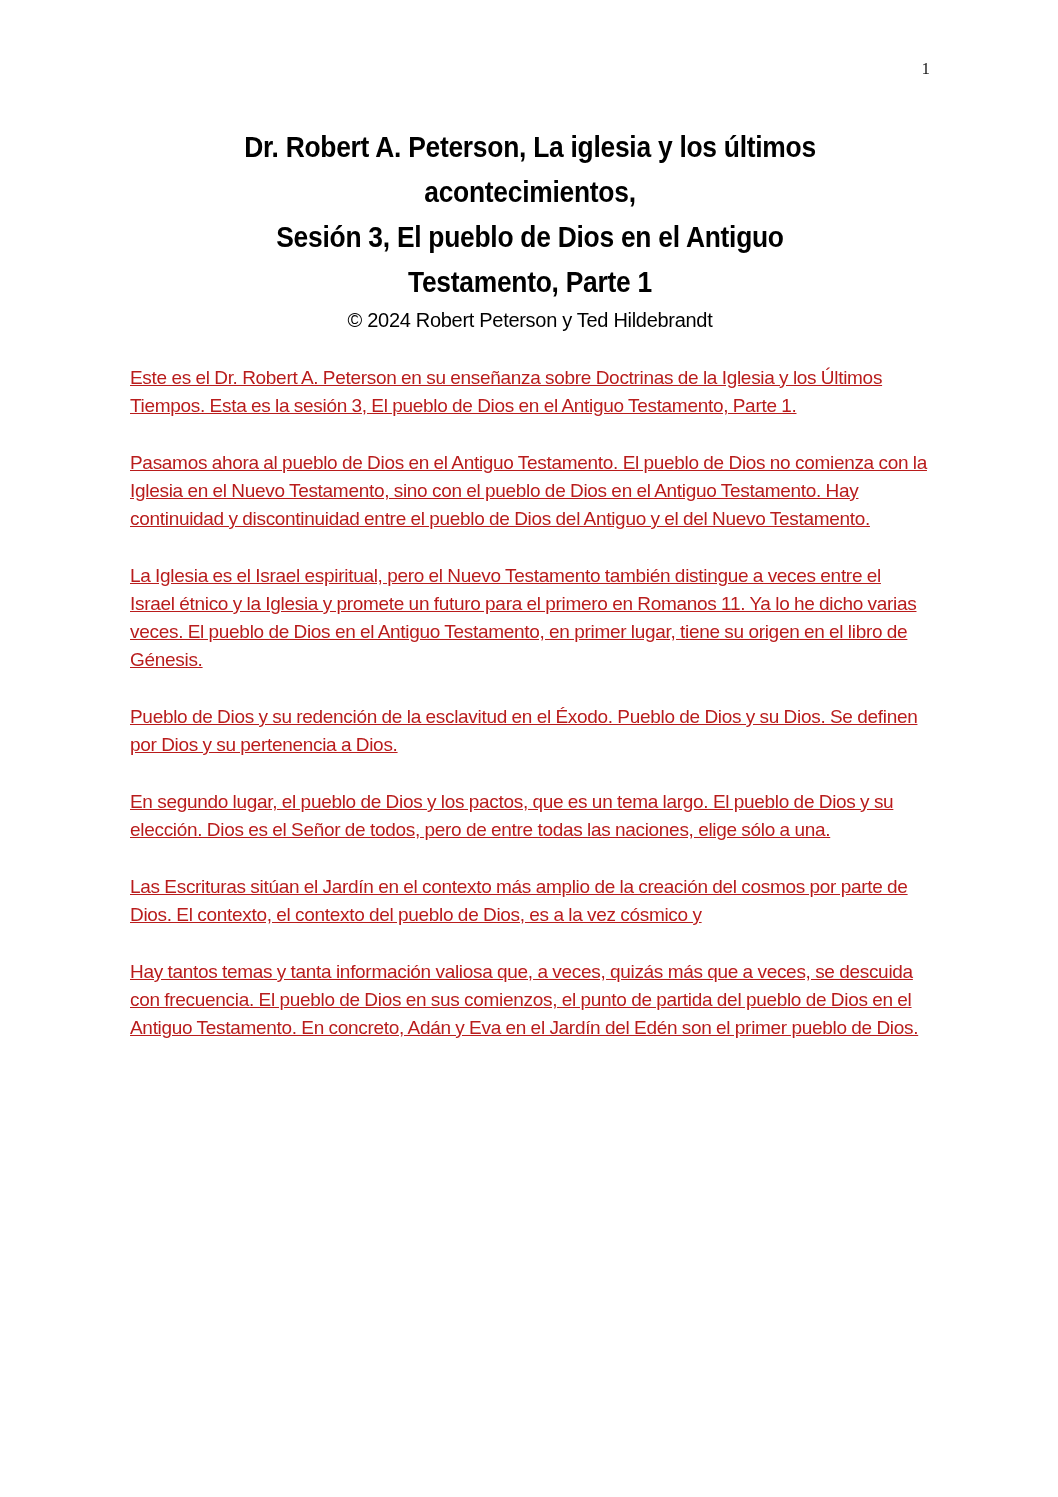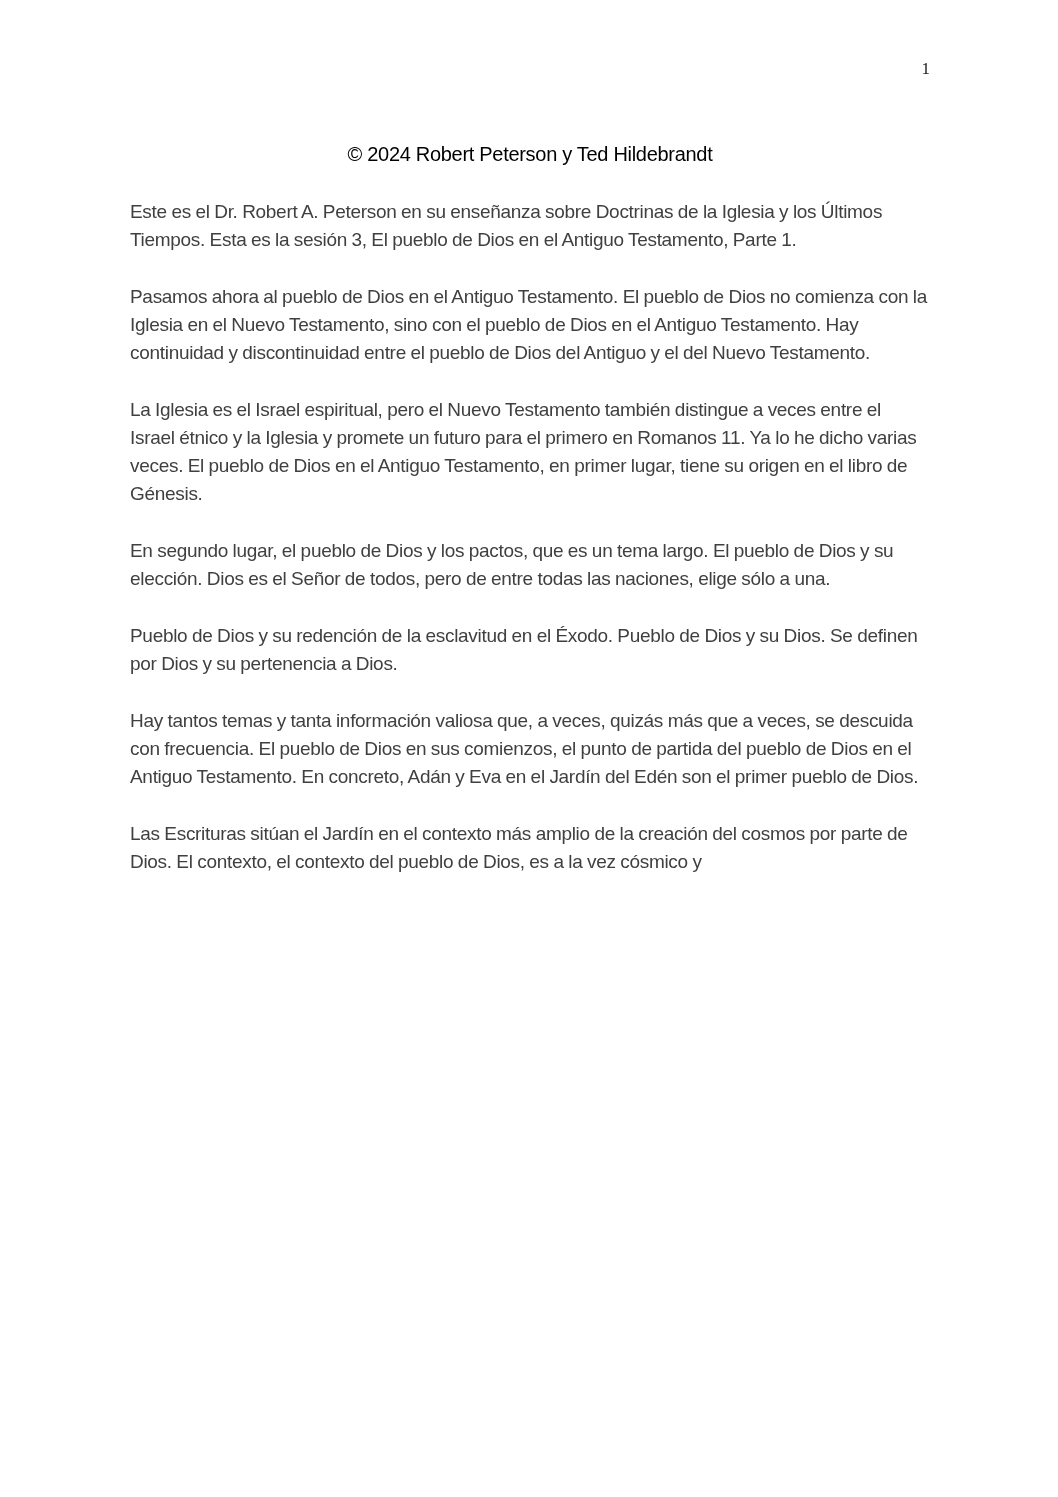--- a/index.html
+++ b/index.html
@@ -37,50 +37,57 @@
     white-space: nowrap;
     transform: scaleX(0.88);
     transform-origin: 50% 50%;
     letter-spacing: -0.3px;
     color: #000000;
   }
   .copyright {
     text-align: center;
     font-size: 20px;
     line-height: 29px;
-    margin: 16px 0 29px 0;
+    margin: 2px 0 29px 0;
     letter-spacing: -0.3px;
     color: #000000;
   }
   .content {
     width: 800px;
   }
   .content p {
     font-size: 19px;
     line-height: 28px;
     margin: 0 0 29px 0;
     letter-spacing: -0.3px;
     word-spacing: -0.4px;
     text-align: left;
-    color: #404040;
+    color: #b91c1c;
+    text-decoration: underline;
   }
 </style>
 </head>
 <body>
 
 <div class="page">
 
   <div class="page-number">1</div>
 
+  <div class="title-block">
+    <div class="title-line">Dr. Robert A. Peterson, La iglesia y los últimos</div>
+    <div class="title-line">acontecimientos,</div>
+    <div class="title-line">Sesión 3, El pueblo de Dios en el Antiguo</div>
+    <div class="title-line">Testamento, Parte 1</div>
+  </div>
 
   <div class="copyright">© 2024 Robert Peterson y Ted Hildebrandt</div>
 
   <div class="content">
     <p>Este es el Dr. Robert A. Peterson en su enseñanza sobre Doctrinas de la Iglesia y los Últimos Tiempos. Esta es la sesión 3, El pueblo de Dios en el Antiguo Testamento, Parte 1.</p>
     <p>Pasamos ahora al pueblo de Dios en el Antiguo Testamento. El pueblo de Dios no comienza con la Iglesia en el Nuevo Testamento, sino con el pueblo de Dios en el Antiguo Testamento. Hay continuidad y discontinuidad entre el pueblo de Dios del Antiguo y el del Nuevo Testamento.</p>
     <p>La Iglesia es el Israel espiritual, pero el Nuevo Testamento también distingue a veces entre el Israel étnico y la Iglesia y promete un futuro para el primero en Romanos 11. Ya lo he dicho varias veces. El pueblo de Dios en el Antiguo Testamento, en primer lugar, tiene su origen en el libro de Génesis.</p>
+    <p>Pueblo de Dios y su redención de la esclavitud en el Éxodo. Pueblo de Dios y su Dios. Se definen por Dios y su pertenencia a Dios.</p>
     <p>En segundo lugar, el pueblo de Dios y los pactos, que es un tema largo. El pueblo de Dios y su elección. Dios es el Señor de todos, pero de entre todas las naciones, elige sólo a una.</p>
-    <p>Pueblo de Dios y su redención de la esclavitud en el Éxodo. Pueblo de Dios y su Dios. Se definen por Dios y su pertenencia a Dios.</p>
+    <p>Las Escrituras sitúan el Jardín en el contexto más amplio de la creación del cosmos por parte de Dios. El contexto, el contexto del pueblo de Dios, es a la vez cósmico y</p>
     <p>Hay tantos temas y tanta información valiosa que, a veces, quizás más que a veces, se descuida con frecuencia. El pueblo de Dios en sus comienzos, el punto de partida del pueblo de Dios en el Antiguo Testamento. En concreto, Adán y Eva en el Jardín del Edén son el primer pueblo de Dios.</p>
-    <p>Las Escrituras sitúan el Jardín en el contexto más amplio de la creación del cosmos por parte de Dios. El contexto, el contexto del pueblo de Dios, es a la vez cósmico y</p>
   </div>
 
 </div>
 
 </body></html>

